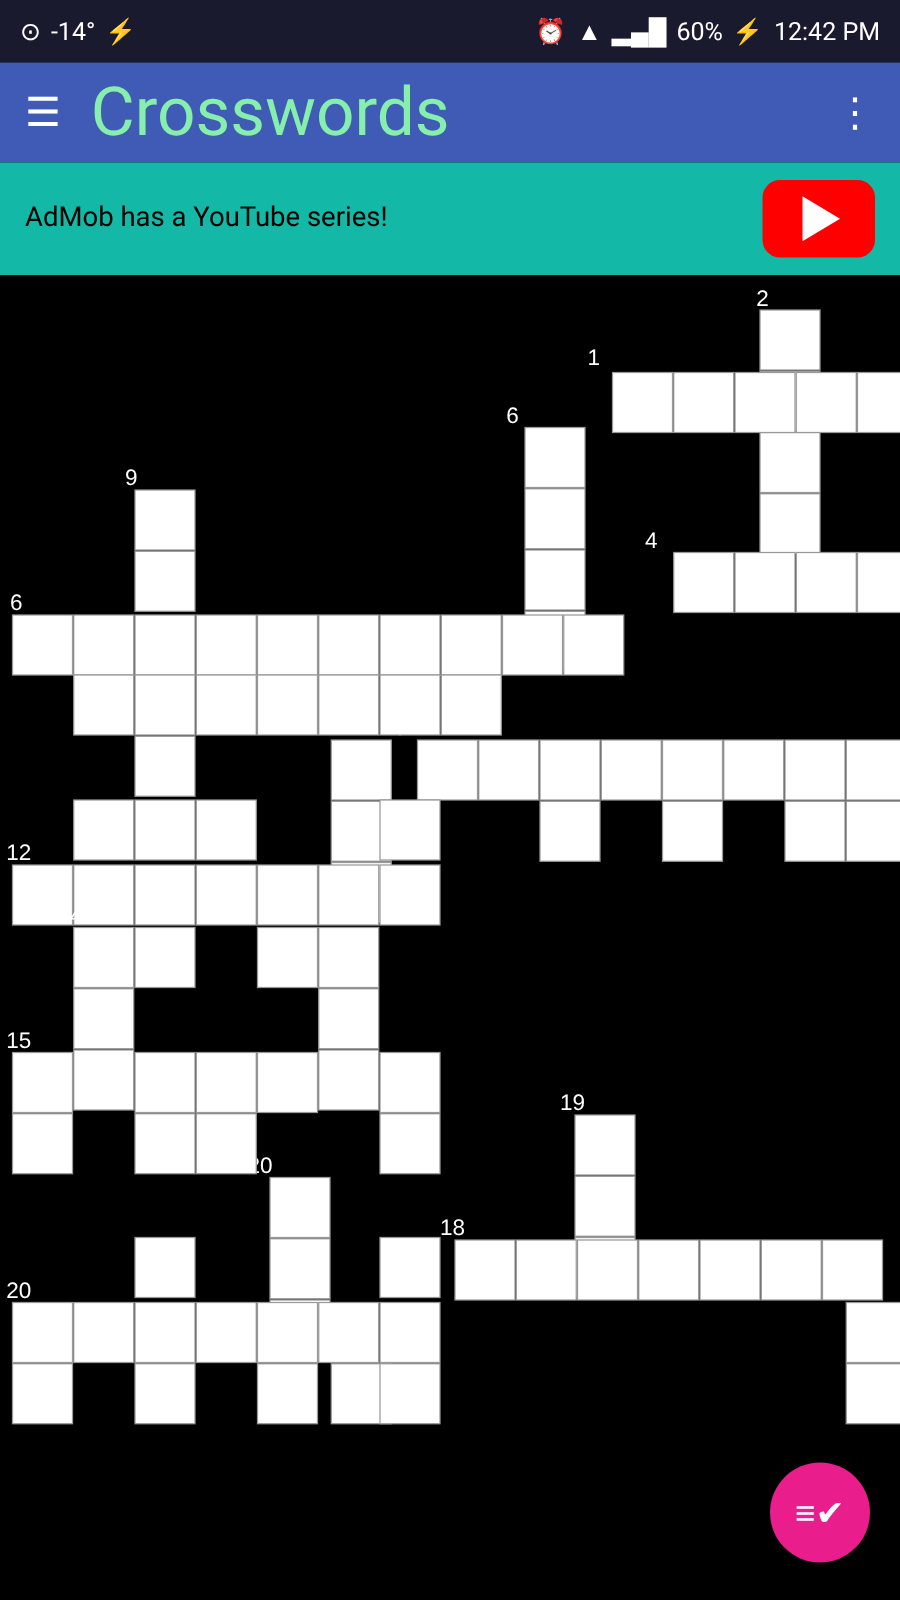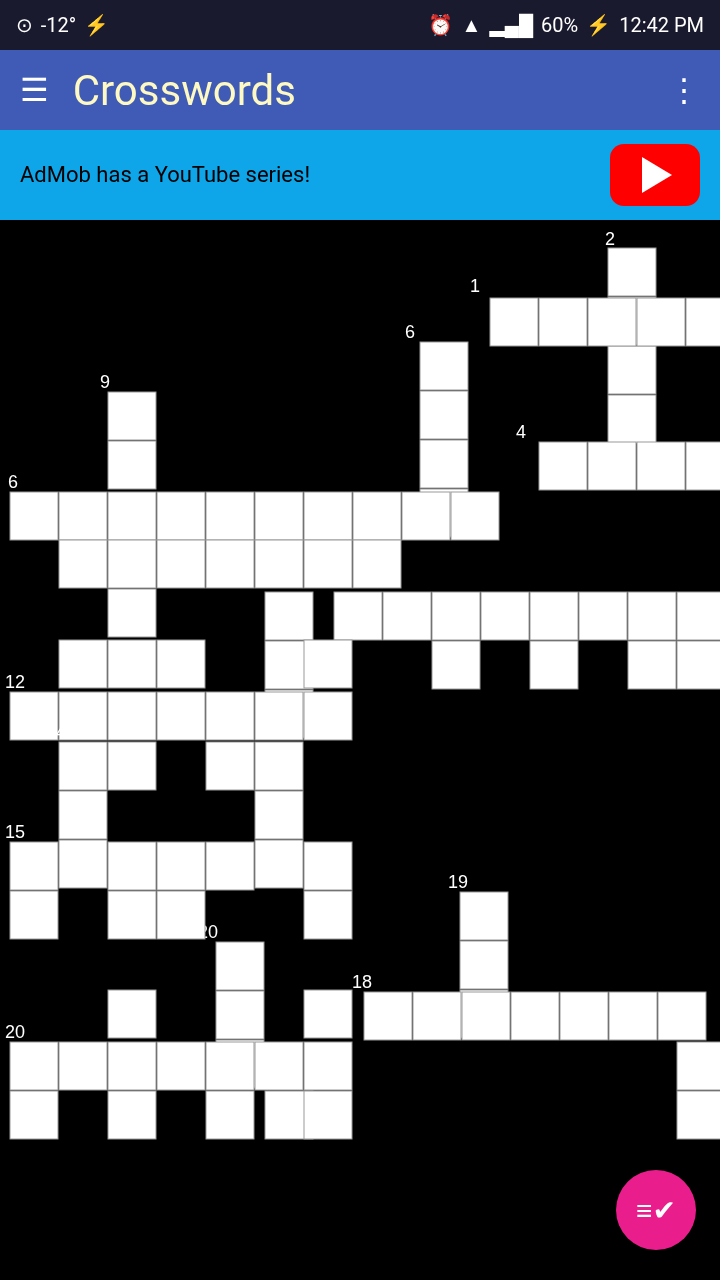--- a/index.html
+++ b/index.html
@@ -38,36 +38,36 @@
       padding: 0 20px;
       color: white;
     }
     .menu-icon {
       font-size: 32px;
       color: white;
       margin-right: 24px;
       cursor: pointer;
     }
     .app-title {
-      font-size: 42px;
+      font-size: 54px;
       font-weight: 400;
-      color: #fef9c3;
+      color: #86efac;
       flex: 1;
     }
     .more-icon {
       font-size: 32px;
       color: white;
       cursor: pointer;
     }
 
     
     .ad-banner {
       width: 720px;
       height: 90px;
-      background: #0ea5e9;
+      background: #14b8a6;
       display: flex;
       align-items: center;
       padding: 3px 20px;
       gap: 16px;
     }
     .ad-text {
       flex: 1;
       color: #000;
       font-size: 22px;
       line-height: 1.4;
@@ -119,21 +119,21 @@
       color: white;
       font-size: 28px;
     }
   </style>
 </head>
 <body>
 
 <div class="status-bar">
   <div class="status-left">
     <span>⊙</span>
-    <span>-12°</span>
+    <span>-14°</span>
     <span>⚡</span>
   </div>
   <div class="status-right">
     <span>⏰</span>
     <span>▲</span>
     <span>▂▄█</span>
     <span>60%</span>
     <span>⚡</span>
     <span>12:42 PM</span>
   </div>

